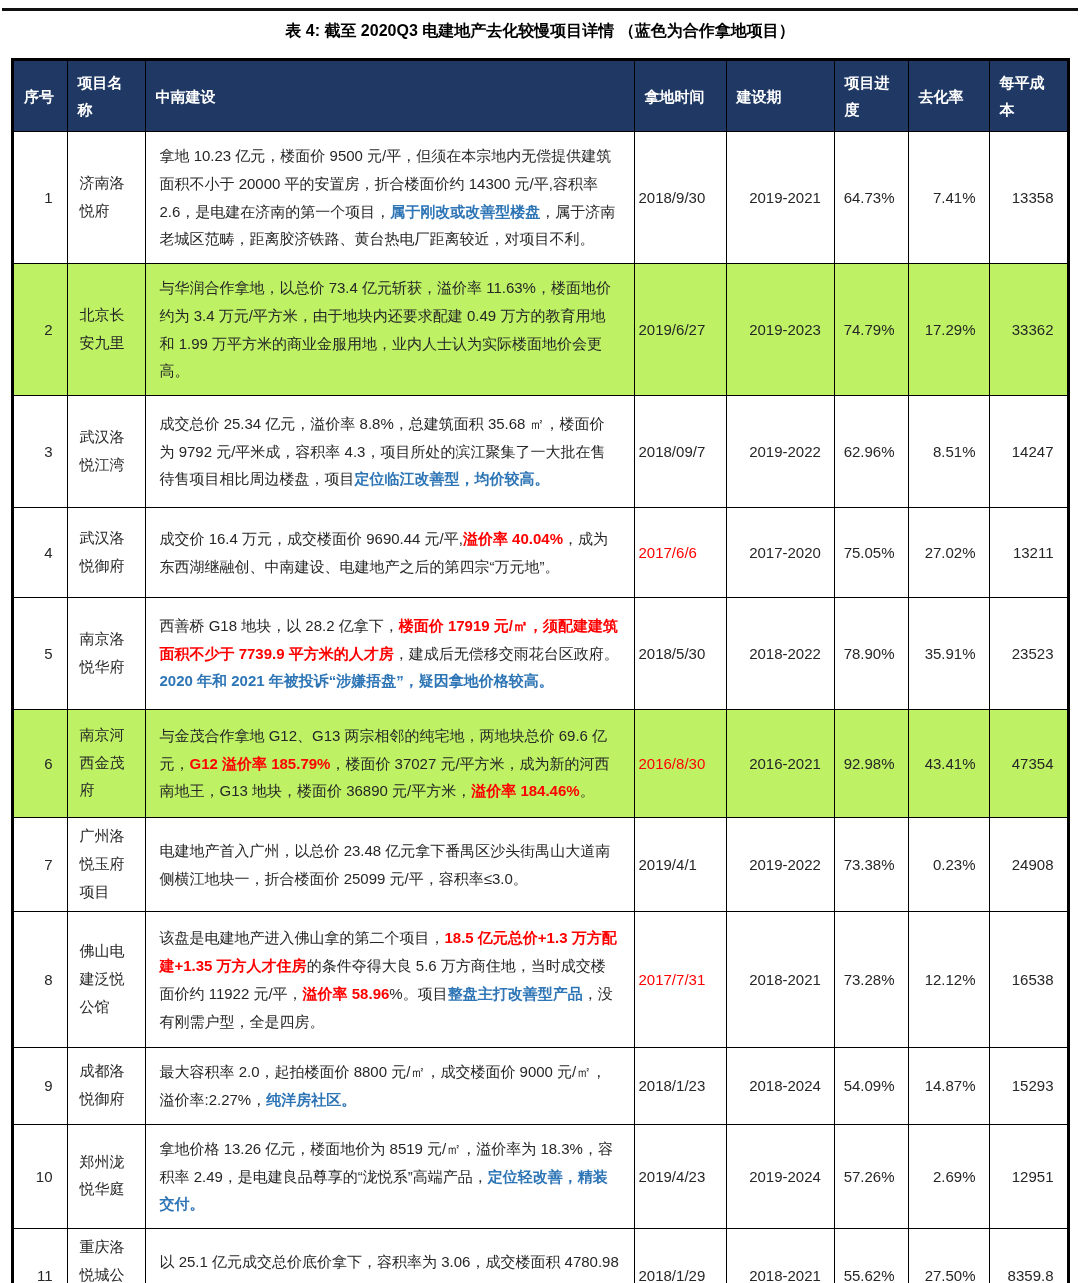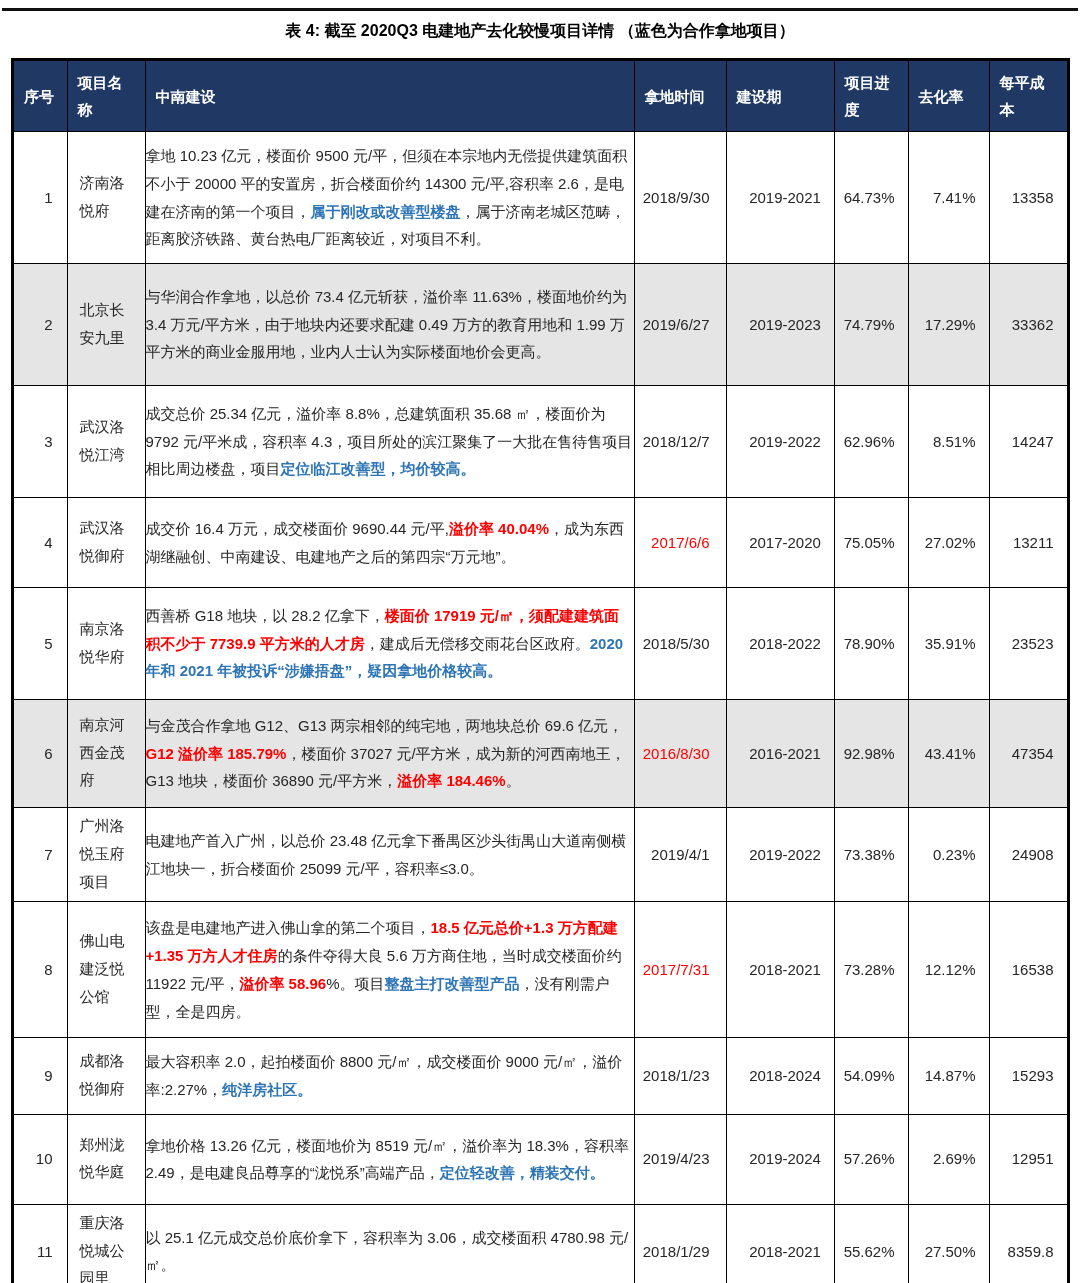--- a/index.html
+++ b/index.html
@@ -22,25 +22,25 @@
     border:3px solid #000;
   }
   th, td { border:1px solid #000; vertical-align:middle; }
   thead th {
     background:#1F3864; color:#ffffff; font-weight:bold;
     font-size:15px; text-align:left; padding:8px 10px;
     line-height:1.8;
   }
   thead th.c-no { text-align:center; padding-left:8px; }
   tbody td { font-size:15px; line-height:1.85; background:#fff; }
-  tr.highlight td { background:#e5e5e5; }
+  tr.highlight td { background:#bef264; }
   td.c-no   { text-align:right; padding:6px 14px 6px 4px; }
   td.c-name { text-align:left;  padding:4px 8px 6px 12px; }
-  td.c-det  { text-align:left;  padding:10px 0; }
-  td.c-date { text-align:right; padding:6px 16px 6px 4px; white-space:nowrap; }
+  td.c-det  { text-align:left;  padding:10px 14px; }
+  td.c-date { padding:6px 16px 6px 4px; white-space:nowrap; }
   td.c-per  { text-align:center;  padding:6px 4px 6px 14px; white-space:nowrap; }
   td.c-prog, td.c-rate, td.c-cost { text-align:right; padding:6px 13px 6px 4px;margin-left:32px; }
   .seg-red  { color:#FF0000; font-weight:bold; }
   .seg-blue { color:#2E75B6; font-weight:bold; }
   .date-red { color:#FF0000; }
   
   tbody tr:nth-child(1)  { height:131px; }
   tbody tr:nth-child(2)  { height:122px; }
   tbody tr:nth-child(3)  { height:112px; }
   tbody tr:nth-child(4)  { height:90px; }
@@ -100,21 +100,21 @@
         <td class="c-date">2019/6/27</td>
         <td class="c-per">2019-2023</td>
         <td class="c-prog">74.79%</td>
         <td class="c-rate">17.29%</td>
         <td class="c-cost">33362</td>
       </tr>
       <tr>
         <td class="c-no">3</td>
         <td class="c-name">武汉洛悦江湾</td>
         <td class="c-det"><span>成交总价 25.34 亿元，溢价率 8.8%，总建筑面积 35.68 ㎡，楼面价为 9792 元/平米成，容积率 4.3，项目所处的滨江聚集了一大批在售待售项目相比周边楼盘，项目</span><span class="seg-blue">定位临江改善型，均价较高。</span></td>
-        <td class="c-date">2018/12/7</td>
+        <td class="c-date">2018/09/7</td>
         <td class="c-per">2019-2022</td>
         <td class="c-prog">62.96%</td>
         <td class="c-rate">8.51%</td>
         <td class="c-cost">14247</td>
       </tr>
       <tr>
         <td class="c-no">4</td>
         <td class="c-name">武汉洛悦御府</td>
         <td class="c-det"><span>成交价 16.4 万元，成交楼面价 9690.44 元/平,</span><span class="seg-red">溢价率 40.04%</span><span>，成为东西湖继融创、中南建设、电建地产之后的第四宗“万元地”。</span></td>
         <td class="c-date date-red">2017/6/6</td>

